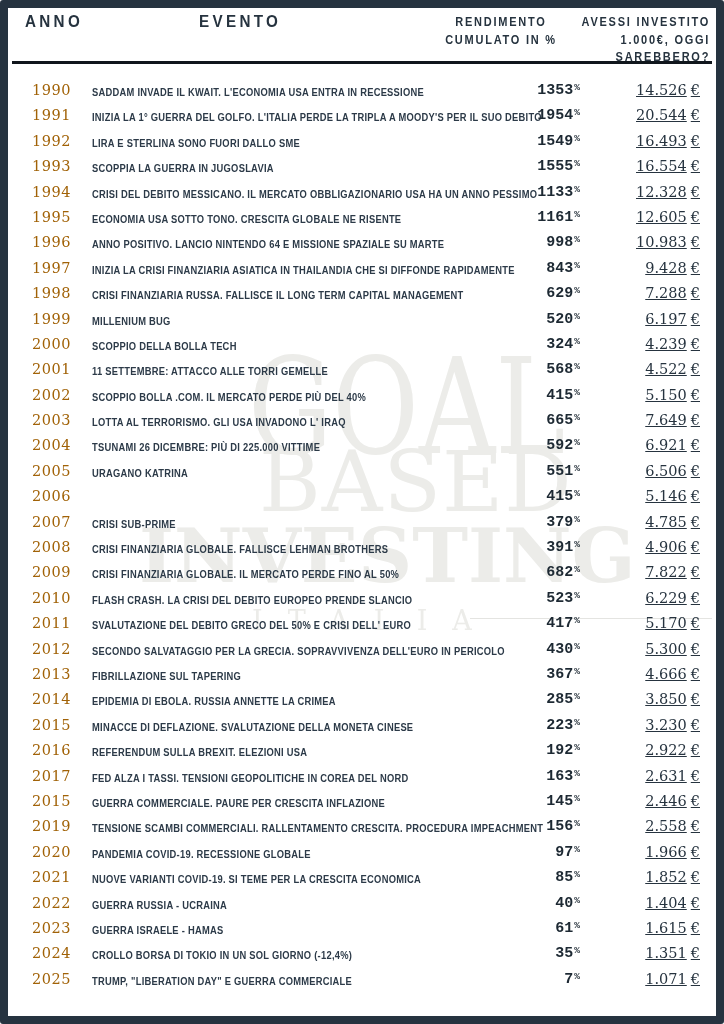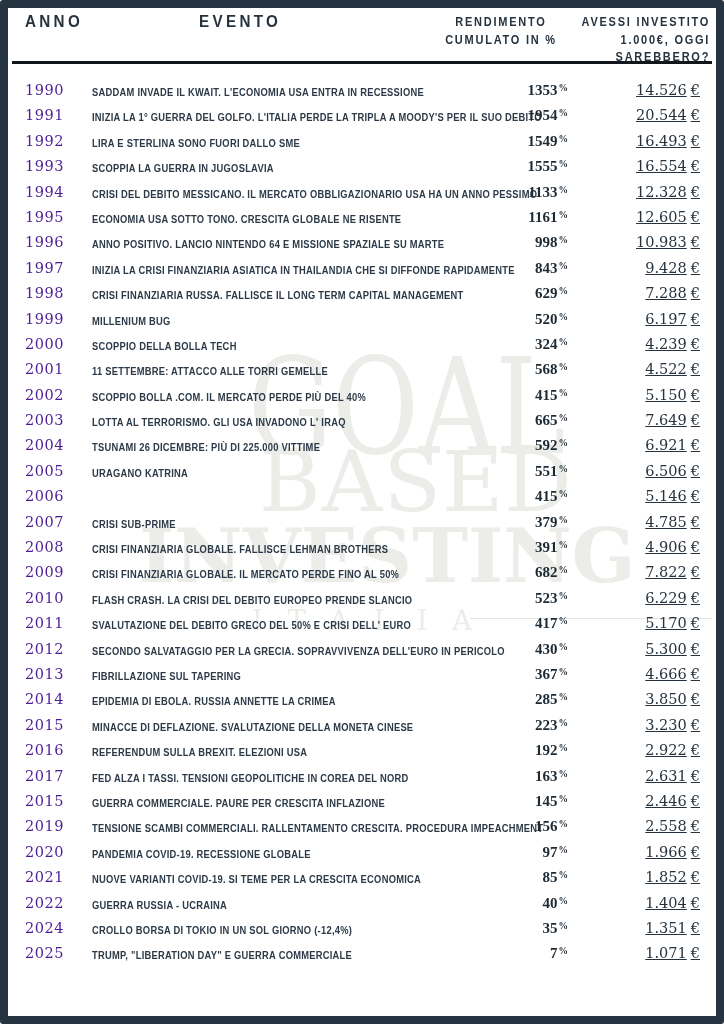--- a/index.html
+++ b/index.html
@@ -23,31 +23,31 @@
   .h-anno{left:25px;top:13px;font-size:16px;letter-spacing:3.5px;transform:scaleX(0.95);transform-origin:0 0;}
   .h-evento{left:199px;top:13px;font-size:16px;letter-spacing:3.5px;transform:scaleX(0.95);transform-origin:0 0;}
   .h-rend{left:421px;width:160px;top:14px;font-size:12.5px;letter-spacing:2px;line-height:17.5px;text-align:center;transform:scaleX(0.88);transform-origin:center top;}
   .h-avessi{right:14px;top:14px;font-size:12.5px;letter-spacing:2px;line-height:17.5px;text-align:right;transform:scaleX(0.88);transform-origin:right top;}
   .h-rule{position:absolute;left:12px;right:12px;top:61px;height:3px;background:#10161c;z-index:3;}
 
   
   .rows{position:absolute;left:0;right:0;top:78px;z-index:2;}
   .row{position:relative;height:25.4px;}
   .year{
-    position:absolute;left:25px;top:0;line-height:25.4px;
-    font-family:"DejaVu Serif",serif;font-size:14.5px;letter-spacing:0.5px;color:#4c1d95;
+    position:absolute;left:32px;top:0;line-height:25.4px;
+    font-family:"DejaVu Serif",serif;font-size:14.5px;letter-spacing:0.5px;color:#a16207;
   }
   .ev-wrap{position:absolute;left:92px;right:160px;top:0;line-height:25.4px;white-space:nowrap;}
   .ev{
     display:inline-block;transform:scaleX(0.85);transform-origin:0 50%;
     font-weight:bold;font-size:11px;letter-spacing:0.3px;color:#2c3a48;line-height:25.4px;
   }
   .pct{
-    position:absolute;right:156px;top:0;line-height:25.4px;
-    font-family:Liberation Serif, serif;font-weight:bold;font-size:15px;color:#1d2933;white-space:nowrap;
+    position:absolute;right:144px;top:0;line-height:25.4px;
+    font-family:Liberation Mono, monospace;font-weight:bold;font-size:15px;color:#1d2933;white-space:nowrap;
   }
   .pct .sign{font-size:9.5px;position:relative;top:-4px;margin-left:1px;}
   .val{
     position:absolute;right:24px;top:0;line-height:25.4px;
     font-family:"DejaVu Serif",serif;font-size:14.5px;color:#26333f;white-space:nowrap;text-decoration:underline;
   }
   .val .eur{margin-left:4px;}
 </style>
 </head>
 <body>
@@ -295,20 +295,26 @@
     <span class="val"><span>1.852</span><span class="eur">€</span></span>
   </div>
 
   <div class="row">
     <span class="year">2022</span>
     <span class="ev-wrap"><span class="ev">GUERRA RUSSIA - UCRAINA</span></span>
     <span class="pct"><span>40</span><span class="sign">%</span></span>
     <span class="val"><span>1.404</span><span class="eur">€</span></span>
   </div>
 
+  <div class="row">
+    <span class="year">2023</span>
+    <span class="ev-wrap"><span class="ev">GUERRA ISRAELE  - HAMAS</span></span>
+    <span class="pct"><span>61</span><span class="sign">%</span></span>
+    <span class="val"><span>1.615</span><span class="eur">€</span></span>
+  </div>
 
   <div class="row">
     <span class="year">2024</span>
     <span class="ev-wrap"><span class="ev">CROLLO BORSA DI TOKIO IN UN SOL GIORNO (-12,4%)</span></span>
     <span class="pct"><span>35</span><span class="sign">%</span></span>
     <span class="val"><span>1.351</span><span class="eur">€</span></span>
   </div>
 
   <div class="row">
     <span class="year">2025</span>

